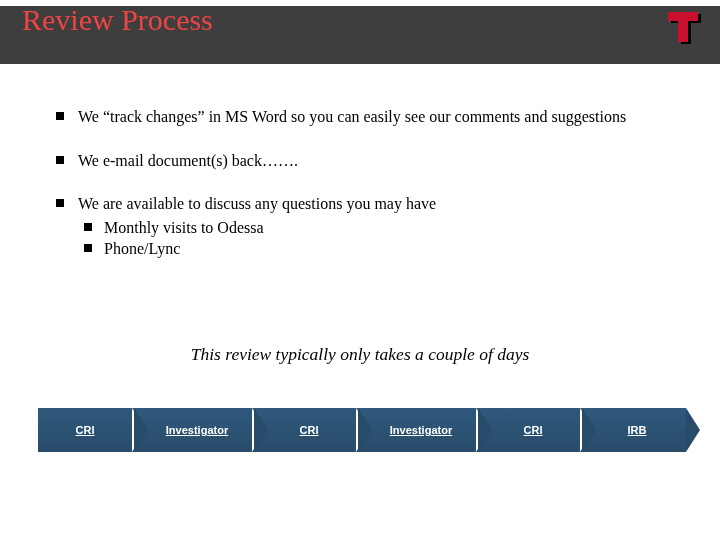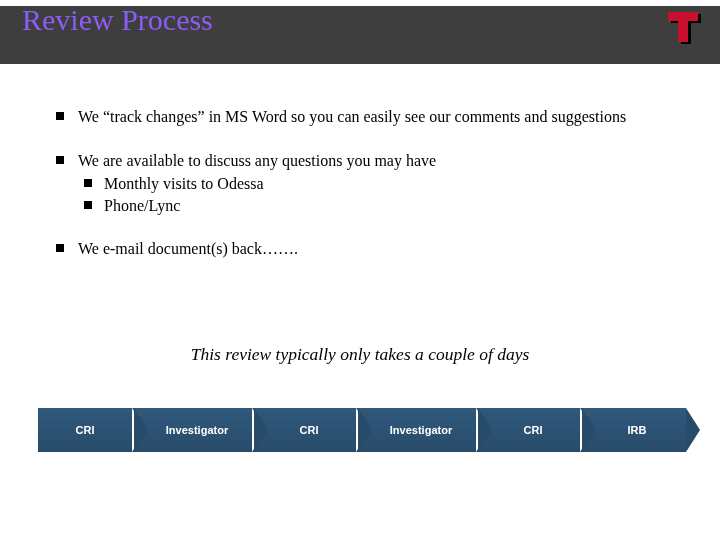--- a/index.html
+++ b/index.html
@@ -24,21 +24,21 @@
     width: 720px;
     height: 58px;
     background: #3e3e3e;
   }
   .title {
     position: absolute;
     top: 3px;
     left: 22px;
     font-size: 30px;
     font-weight: 400;
-    color: #8b5cf6;
+    color: #ef4444;
   }
   .logo {
     position: absolute;
     top: 12px;
     right: 14px;
     width: 38px;
     height: 34px;
   }
   .content {
     position: absolute;
@@ -109,20 +109,21 @@
     font-family: "Segoe UI", Arial, sans-serif;
     font-weight: 600;
     font-size: 11px;
     color: #fff;
     line-height: 44px;
     text-align: center;
     vertical-align: top;
     padding: 0 20px 0 28px;
     background: linear-gradient(#30597d, #284b69);
     margin-right: -6px;
+    text-decoration: underline;
   }
   .step::after {
     content: "";
     position: absolute;
     top: 0;
     right: -14px;
     width: 0;
     height: 0;
     border-top: 22px solid transparent;
     border-bottom: 22px solid transparent;
@@ -166,35 +167,35 @@
       <g>
         <path d="M0 0 h30 v9 h-10 v21 h-10 v-21 h-10 z" fill="#c8102e"></path>
       </g>
     </svg>
   </div>
 
   <div class="content">
     <ul class="top">
       <li>
         <span>We “track changes” in MS Word so you can easily see our comments and suggestions</span>
+      </li>
+      <li>
+        <span>We e-mail document(s) back…….</span>
       </li>
       <li>
         <span>We are available to discuss any questions you may have</span>
         <ul class="sub">
           <li>
             <span>Monthly visits to Odessa</span>
           </li>
           <li>
             <span>Phone/Lync</span>
           </li>
         </ul>
       </li>
-      <li>
-        <span>We e-mail document(s) back…….</span>
-      </li>
     </ul>
   </div>
 
   <div class="callout">This review typically only takes a couple of days</div>
 
   <div class="flow">
     <span class="step w1"><span>CRI</span></span>
     <span class="step w2"><span>Investigator</span></span>
     <span class="step w1"><span>CRI</span></span>
     <span class="step w2"><span>Investigator</span></span>

